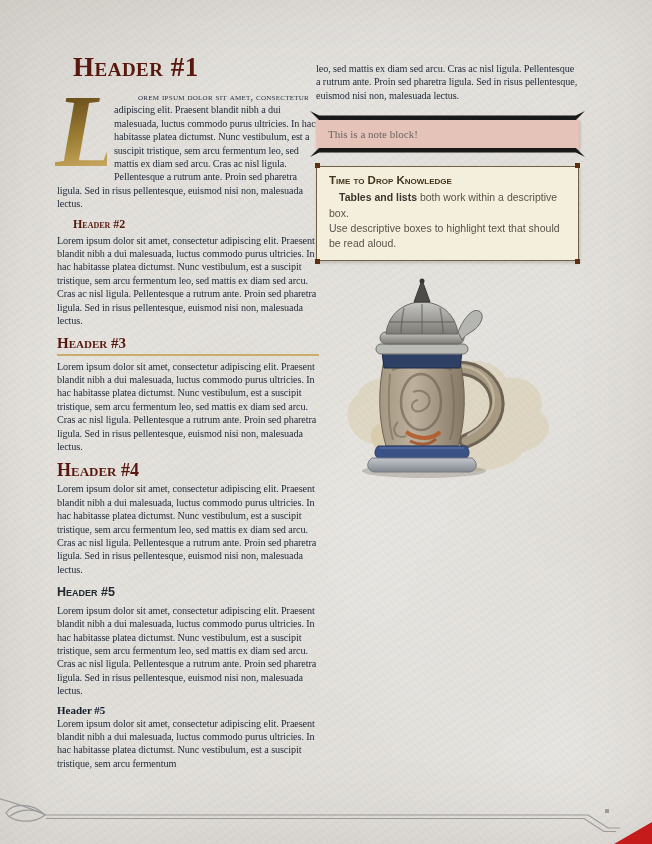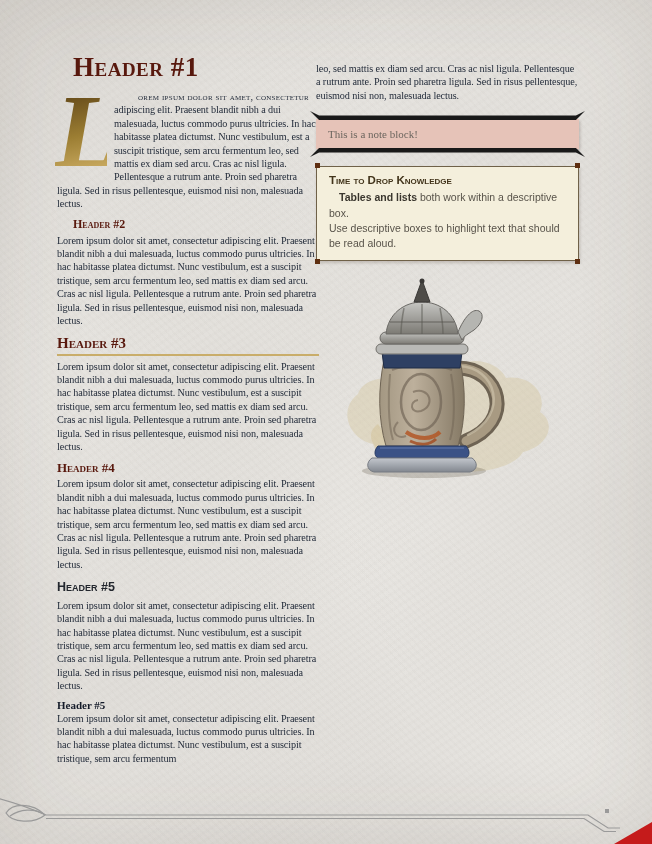--- a/index.html
+++ b/index.html
@@ -24,21 +24,21 @@
 
   .body{
     margin:0 0 3px 0;
     font-size:10.2px;line-height:13.4px;letter-spacing:-0.1px;
     color:#1e2736;text-align:left;
   }
   h1,h2,h3,h4{font-family:"Liberation Serif",serif;font-variant:small-caps;color:#58180D;margin:16px;font-weight:700;}
   h1{font-size:27px;line-height:1;margin-bottom:9px;letter-spacing:.5px;}
   h2{font-size:12px;line-height:1;margin:7px 0 4px 16px;}
   h3{font-size:15px;line-height:1;margin:8px 0 4px 0;border-bottom:2px solid #c9ad6a;padding-bottom:3px;}
-  h4{font-size:13px;line-height:1;margin:8px 0 3px 0;}
+  h4{font-size:18px;line-height:1;margin:8px 0 3px 0;}
   .h5sans{
     font-family:"Liberation Sans",sans-serif;font-variant:small-caps;font-weight:700;
     font-size:12.5px;color:#23272e;margin:10px 0 5px 0;line-height:1;
   }
   .h6head{
     font-family:"Liberation Serif",serif;font-weight:700;
     font-size:11px;color:#141b29;margin:6px 0 1px 0;line-height:1.1;
   }
   .dropcap{
     float:left;width:52px;height:82px;margin:3px 7px 0 -2px;

